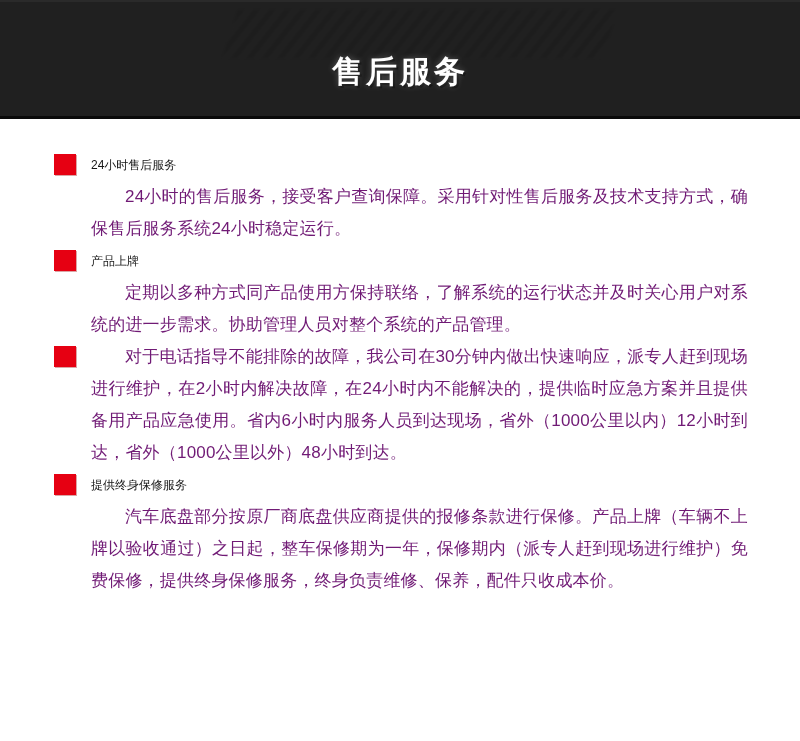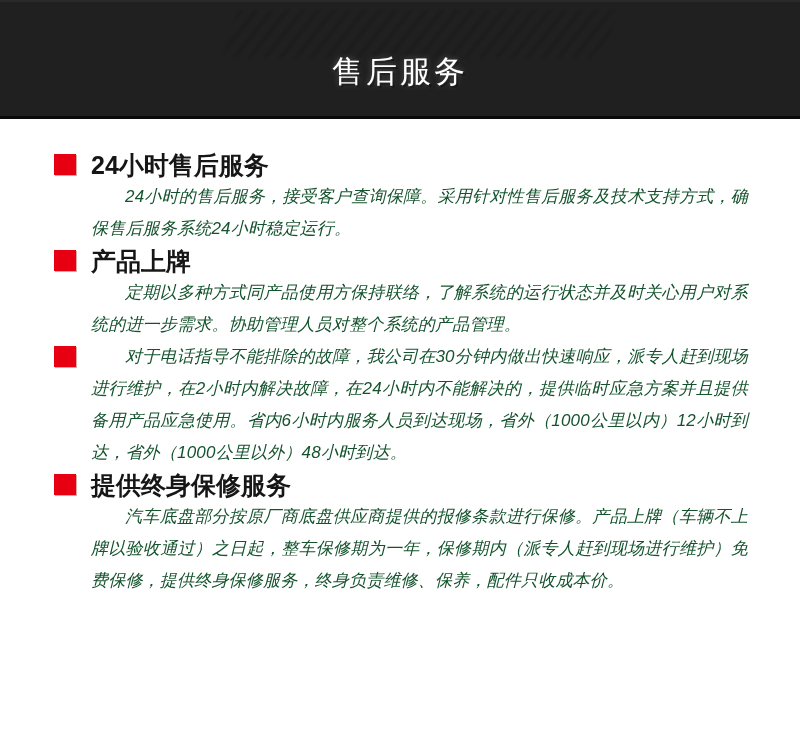--- a/index.html
+++ b/index.html
@@ -37,54 +37,53 @@
       rgba(60,60,60,0.12) 6px 14px
     );
     opacity: 0.25;
     transform: skewX(-18deg);
     filter: blur(1px);
   }
   .banner h1 {
     margin: 0;
     color: #ffffff;
     font-size: 31px;
-    font-weight: normal;
+    font-weight: bold;
     letter-spacing: 3px;
     text-shadow: 0 0 6px rgba(255,255,255,0.28), 2px 2px 1px rgba(0,0,0,0.55);
   }
   
   .content {
     padding: 30px 52px 0 91px;
   }
   .section-title {
     position: relative;
     margin: 0;
-    font-size: 25px;
+    font-size: 12px;
     line-height: 32px;
-    font-weight: bold;
+    font-weight: normal;
     color: #161616;
   }
   .bullet {
     position: absolute;
     left: -37px;
     top: 5px;
     width: 22px;
     height: 21px;
     background: #e60012;
     box-shadow: 1px 1px 0 rgba(150,0,0,0.35);
   }
   .para {
     margin: 0;
     font-size: 17px;
     line-height: 32px;
-    color: #14532d;
+    color: #701a75;
     text-align: justify;
     text-indent: 2em;
     letter-spacing: 0.2px;
-    font-style: italic;
   }
 </style>
 </head>
 <body>
 
 <div class="page">
 
   <header class="banner">
     <div class="watermark"></div>
     <h1>售后服务</h1>

